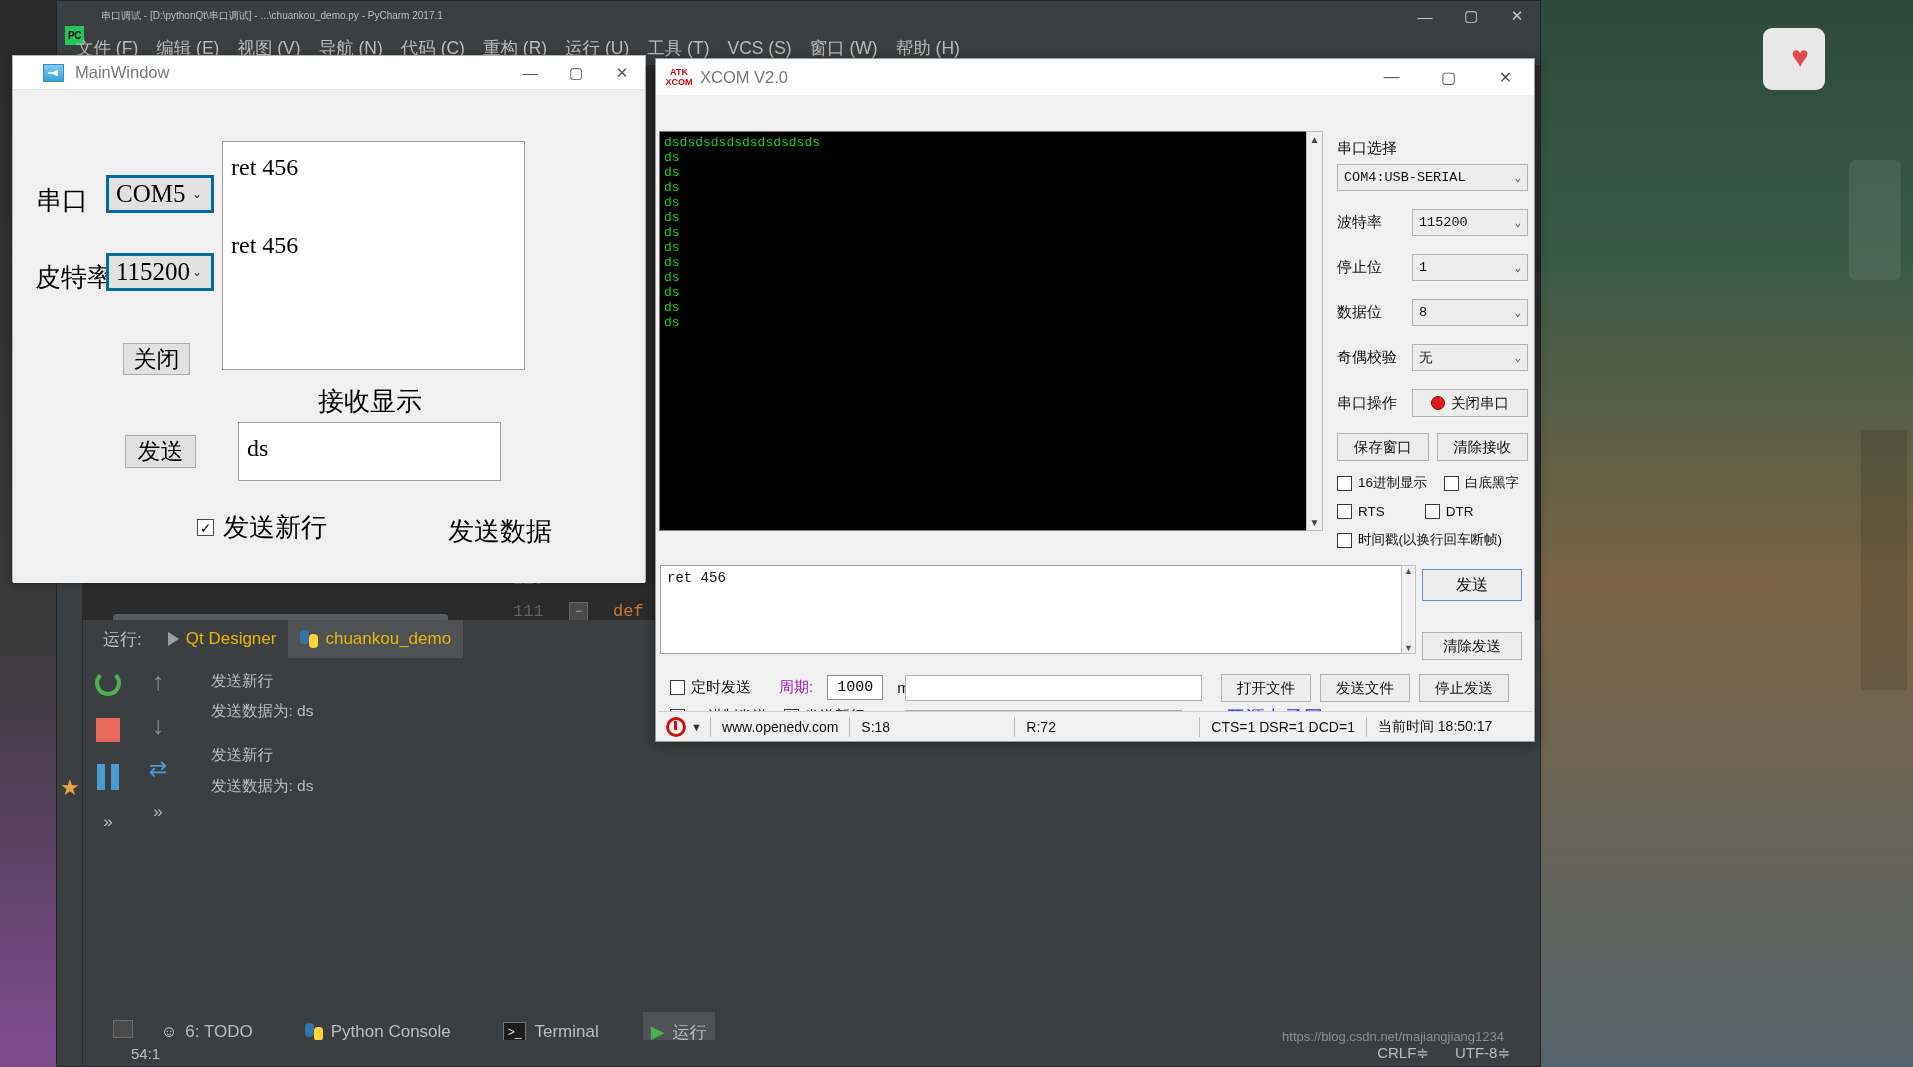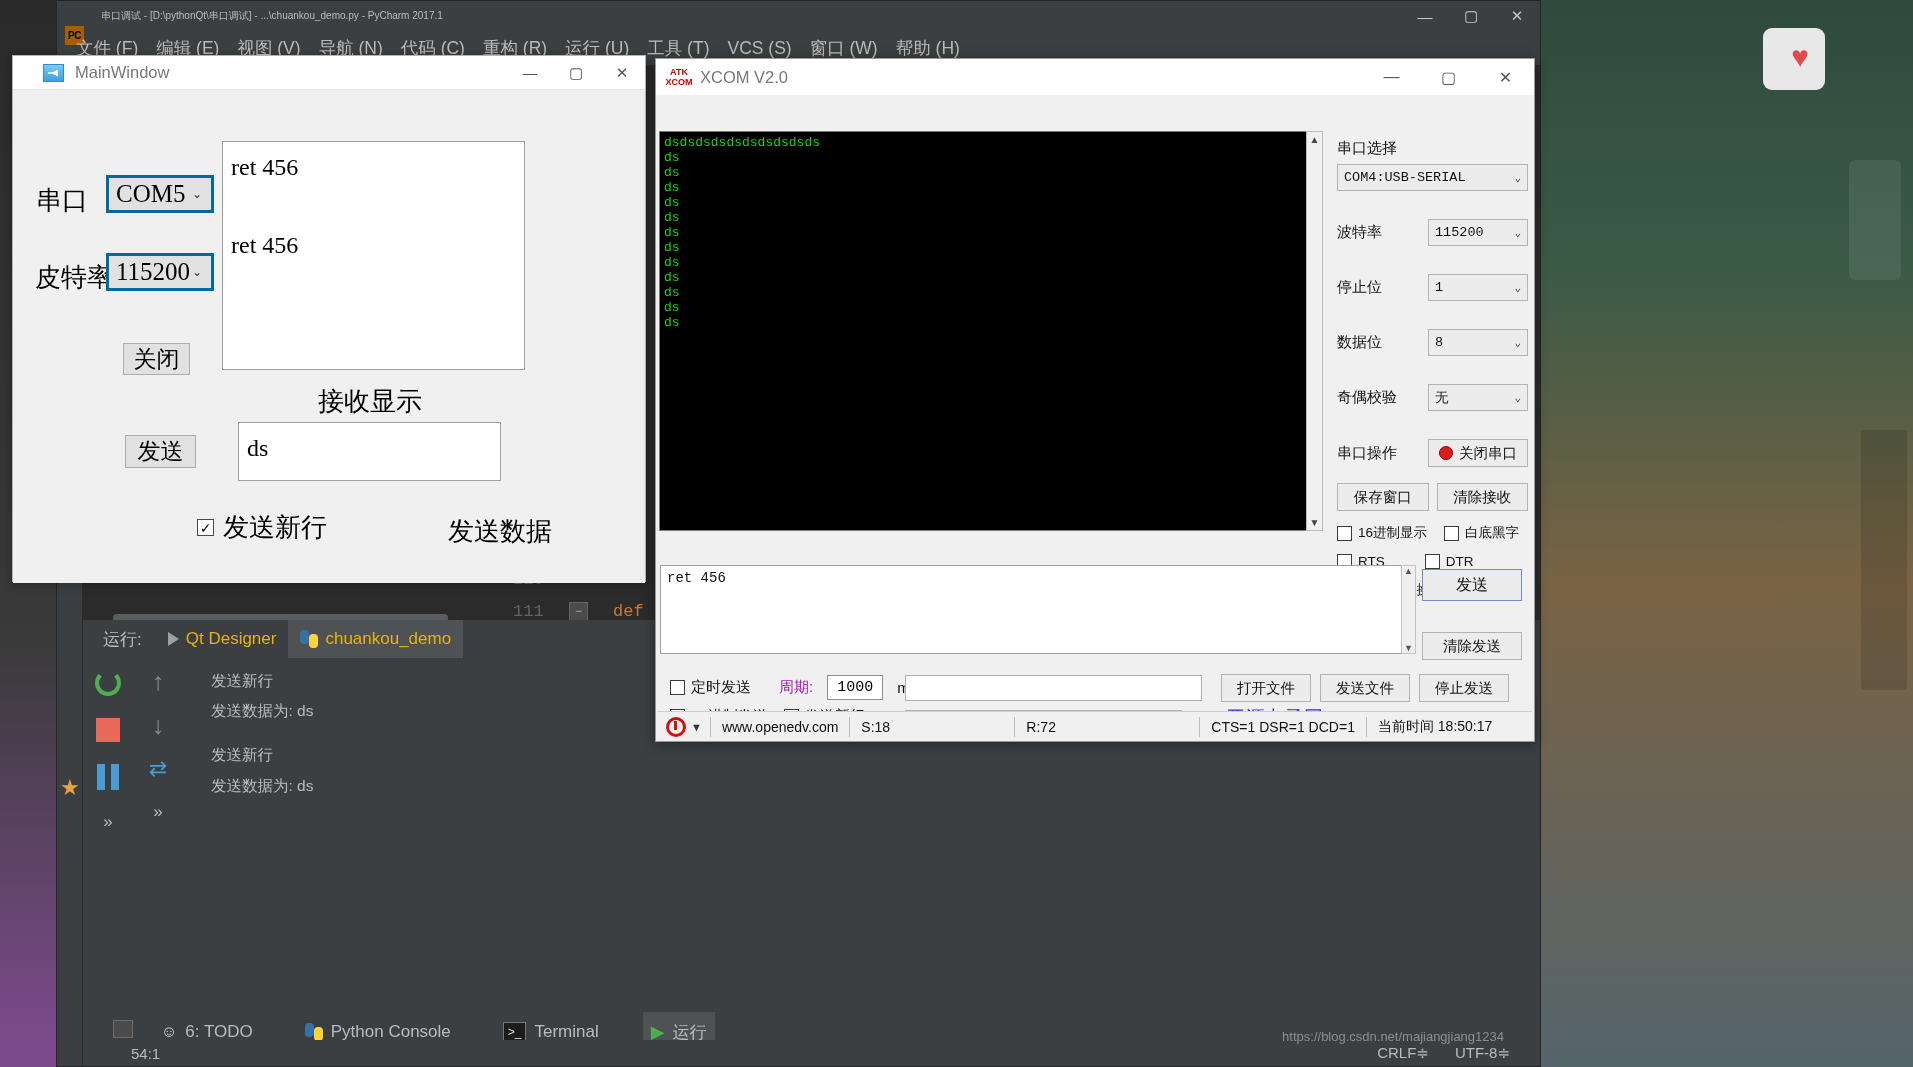--- a/index.html
+++ b/index.html
@@ -22,21 +22,21 @@
   
   .pycharm {
     position: absolute; left: 56px; top: 0; width: 1485px; height: 1067px;
     background: #3c3f41; border: 1px solid #21242a;
   }
   .pc-titlebar {
     height: 30px; background: #3c3f41; display: flex; align-items: center;
     padding-left: 8px; color: #a9b7c6;
   }
   .pc-logo {
-    width: 19px; height: 19px; background: #a16207; color: #000;
+    width: 19px; height: 19px; background: #22c55e; color: #000;
     font-size: 10px; font-weight: bold; display: flex; align-items: center;
     justify-content: center; margin-right: 9px; letter-spacing: -0.5px;
     font-family: "Liberation Sans", sans-serif;
     margin-top: 38px;
   }
   .pc-title { font-size: 10px; color: #bcbcbc; white-space: nowrap; margin-left: 8px; }
   .pc-wincontrols {
     margin-left: auto; display: flex; align-items: center;
   }
   .pc-wc {
@@ -222,21 +222,21 @@
     position: absolute; right: 0; top: 36px; width: 205px; bottom: 180px;
     padding: 4px 6px 0 8px;
   }
   .x-rlabel { font-size: 15px; color: #111; font-family: "Liberation Sans", sans-serif; }
   .x-sel {
     background: #ececec; border: 1px solid #b3b3b3; height: 27px;
     display: flex; align-items: center; padding-left: 6px;
     font-family: "Liberation Mono", monospace; font-size: 13.5px; color: #111;
   }
   .x-sel .chev { margin-left: auto; margin-right: 6px; font-size: 11px; color: #333; }
-  .x-row { display: flex; align-items: center; gap: 25px; margin-top: 28px; }
+  .x-row { display: flex; align-items: center; gap: 9px; margin-top: 18px; }
   .x-row .x-rlabel { width: 66px; flex: none; }
   .x-row .x-sel { flex: 1; }
   .x-btn {
     background: #ececec; border: 1px solid #b3b3b3; height: 28px;
     display: flex; align-items: center; justify-content: center;
     font-size: 14.5px; color: #111; gap: 6px;
   }
   .x-led {
     width: 14px; height: 14px; border-radius: 50%; background: #e01b1b;
     border: 1px solid #8c0000;

